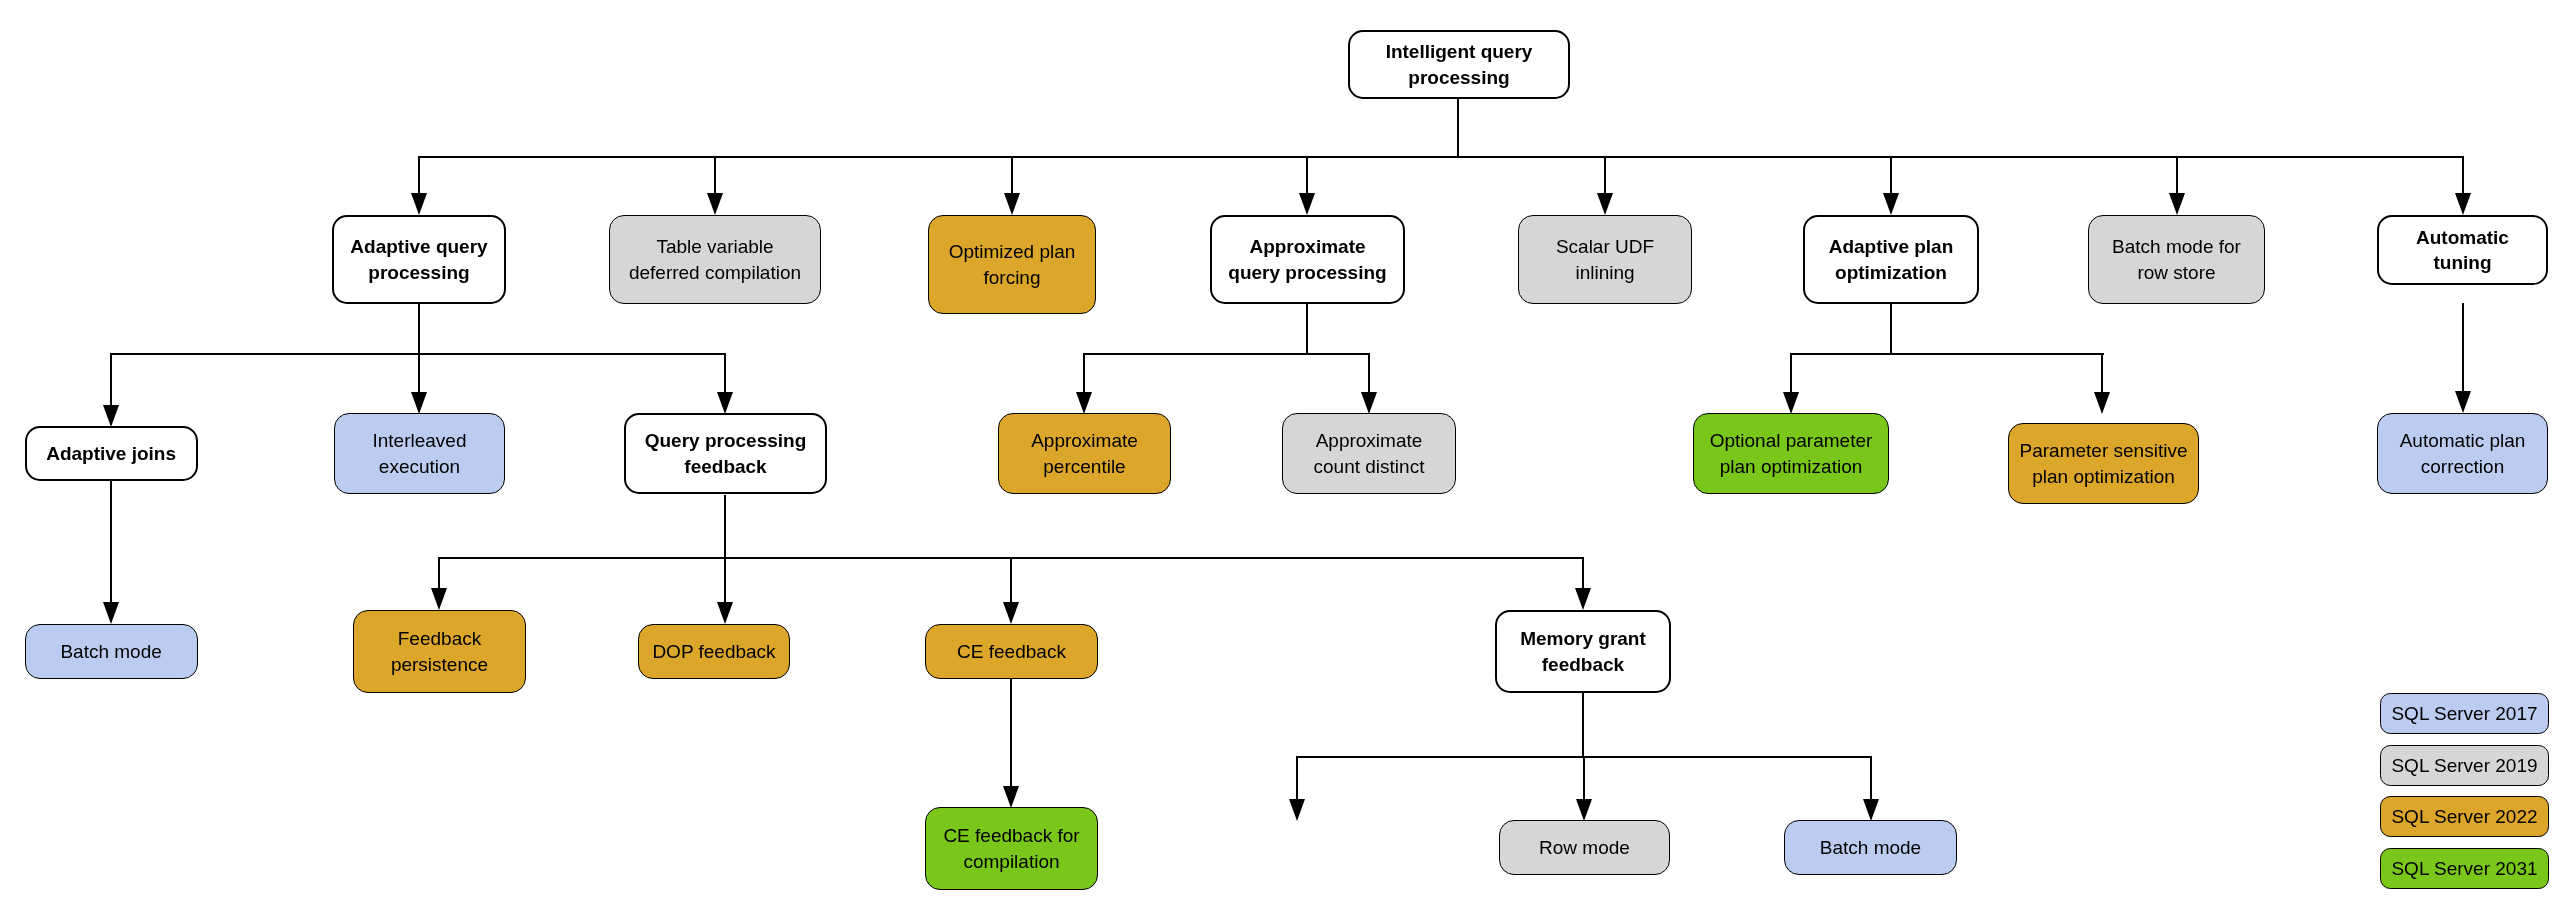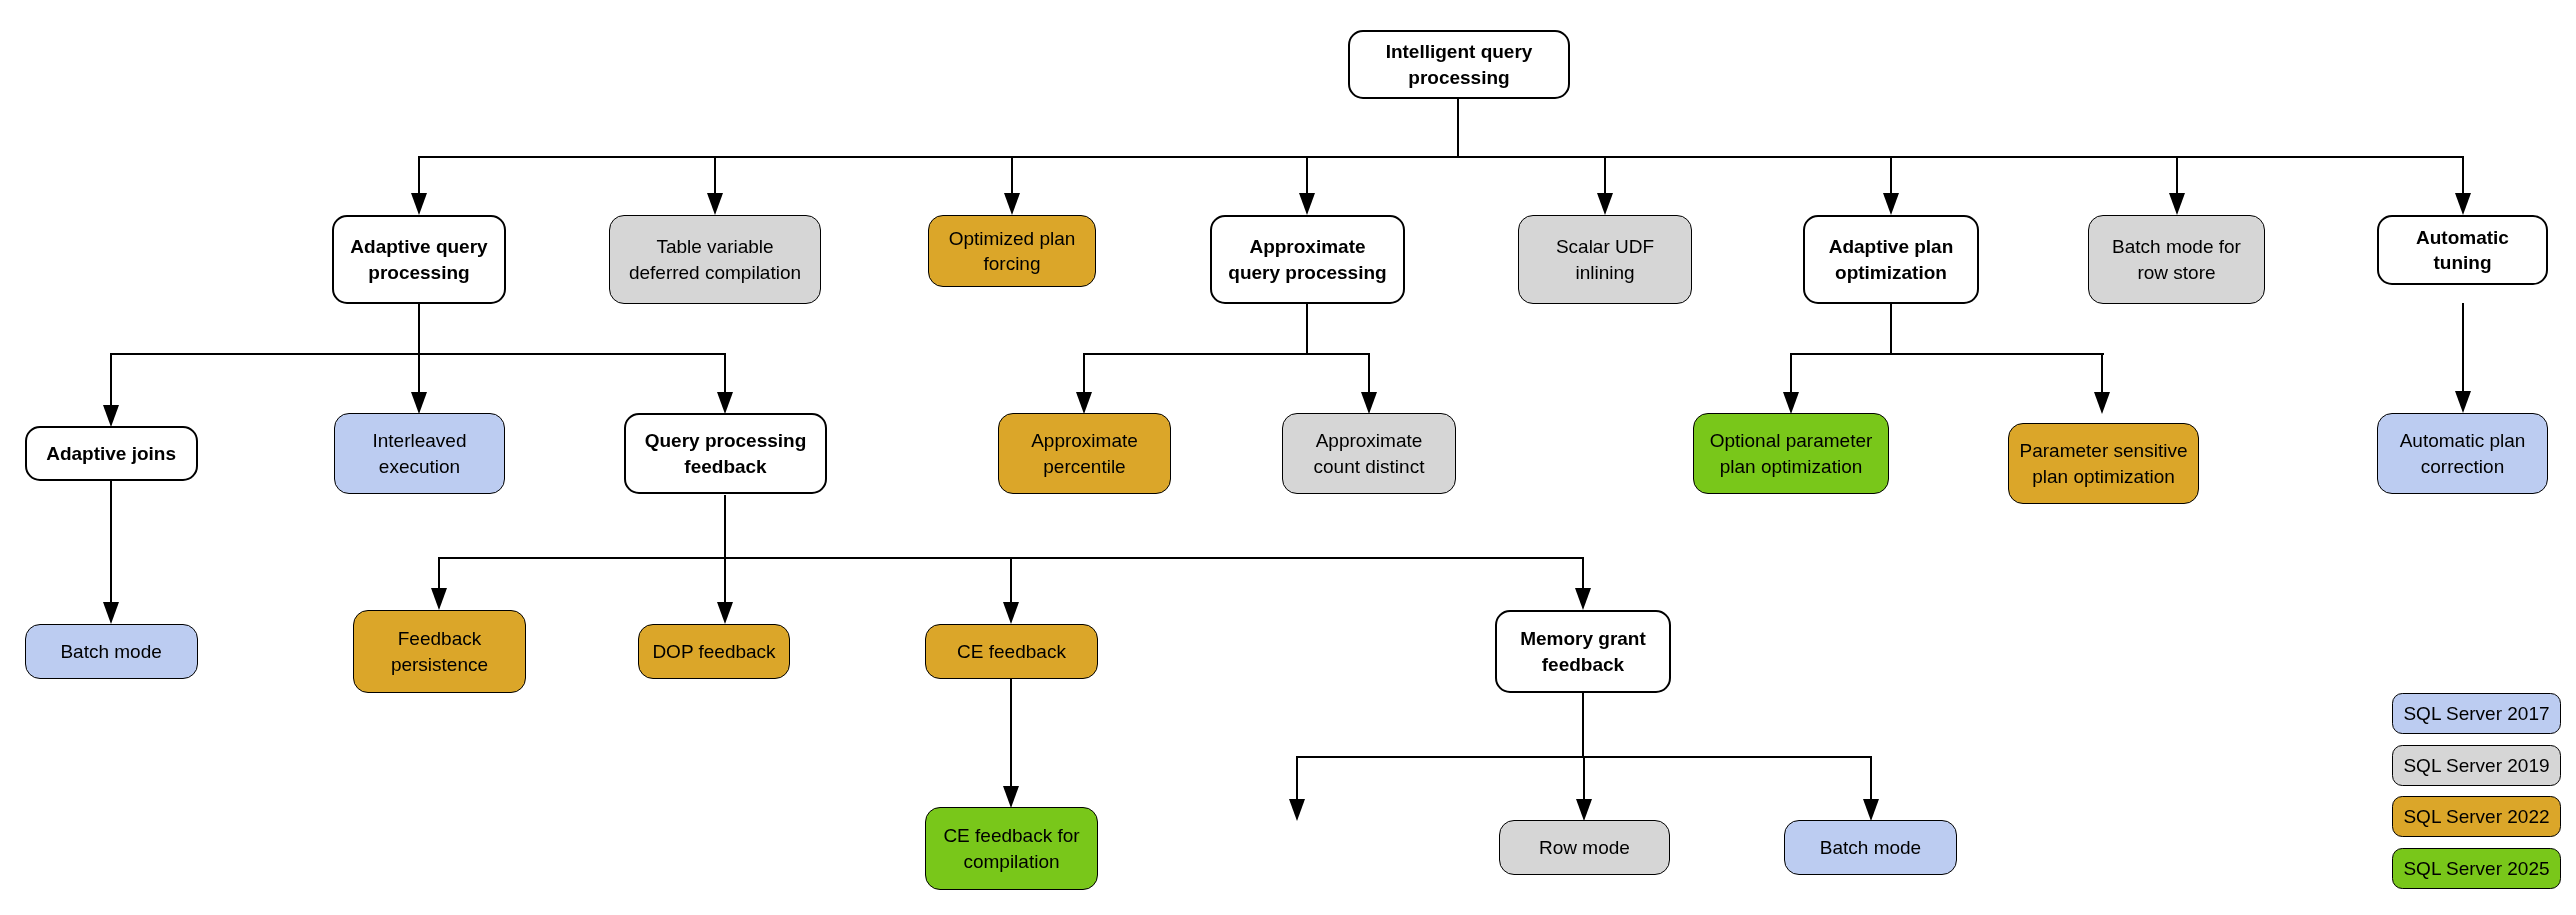--- a/index.html
+++ b/index.html
@@ -35,21 +35,20 @@
     border-width:2.3px;
   }
   .v2017{background:var(--sql2017,#bcccf1);}
   .v2019{background:var(--sql2019,#d6d6d6);}
   .v2022{background:var(--sql2022,#dba629);}
   .v2025{background:var(--sql2025,#79c71a);}
   .legend{
     border-radius:10.3px;
     border-width:1.7px;
     font-weight:400;
-    margin-left:12px;
   }
   .vl{
     position:absolute;
     width:1.7px;
     background:var(--line,#000);
   }
   .hl{
     position:absolute;
     height:2.3px;
     background:var(--line,#000);
@@ -114,21 +113,21 @@
   <i class="vl arr" style="left:1583px;top:756px;height:44px"></i>
   <i class="vl arr" style="left:1870px;top:756px;height:44px"></i>
 
   <div class="node parent" style="left:1348px;top:30px;width:222px;height:69px">Intelligent query
 processing</div>
 
   <div class="node parent" style="left:332px;top:215px;width:174px;height:89px">Adaptive query
 processing</div>
   <div class="node v2019" style="left:609px;top:215px;width:212px;height:89px">Table variable
 deferred compilation</div>
-  <div class="node v2022" style="left:928px;top:215px;width:168px;height:72px">Optimized plan
+  <div class="node v2022" style="left:928px;top:215px;width:168px;height:99px">Optimized plan
 forcing</div>
   <div class="node parent" style="left:1210px;top:215px;width:195px;height:89px">Approximate
 query processing</div>
   <div class="node v2019" style="left:1518px;top:215px;width:174px;height:89px">Scalar UDF
 inlining</div>
   <div class="node parent" style="left:1803px;top:215px;width:176px;height:89px">Adaptive plan
 optimization</div>
   <div class="node v2019" style="left:2088px;top:215px;width:177px;height:89px">Batch mode for
 row store</div>
   <div class="node parent" style="left:2377px;top:215px;width:171px;height:70px">Automatic
@@ -159,16 +158,16 @@
 feedback</div>
 
   <div class="node v2025" style="left:925px;top:807px;width:173px;height:83px">CE feedback for
 compilation</div>
   <div class="node v2019" style="left:1499px;top:820px;width:171px;height:55px">Row mode</div>
   <div class="node v2017" style="left:1784px;top:820px;width:173px;height:55px">Batch mode</div>
 
   <div class="node legend v2017" style="left:2380px;top:693px;width:169px;height:41px">SQL Server 2017</div>
   <div class="node legend v2019" style="left:2380px;top:745px;width:169px;height:41px">SQL Server 2019</div>
   <div class="node legend v2022" style="left:2380px;top:796px;width:169px;height:41px">SQL Server 2022</div>
-  <div class="node legend v2025" style="left:2380px;top:848px;width:169px;height:41px">SQL Server 2025</div>
+  <div class="node legend v2025" style="left:2380px;top:848px;width:169px;height:41px">SQL Server 2031</div>
 
 </div>
 
 
 </body></html>

